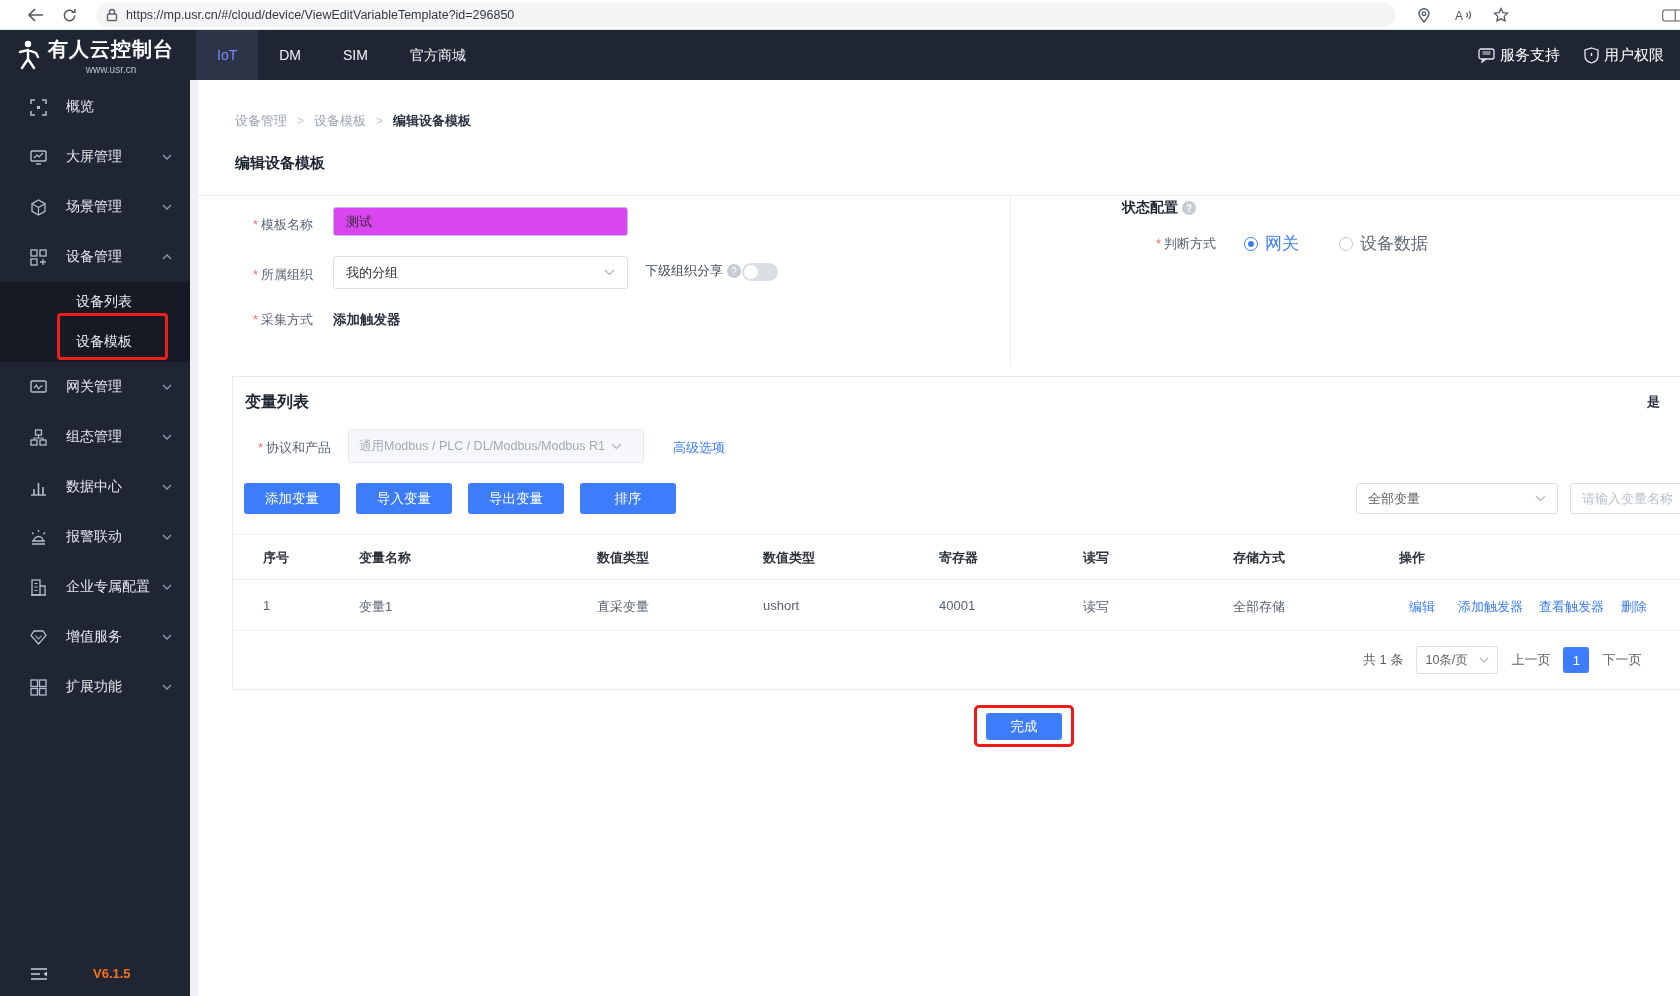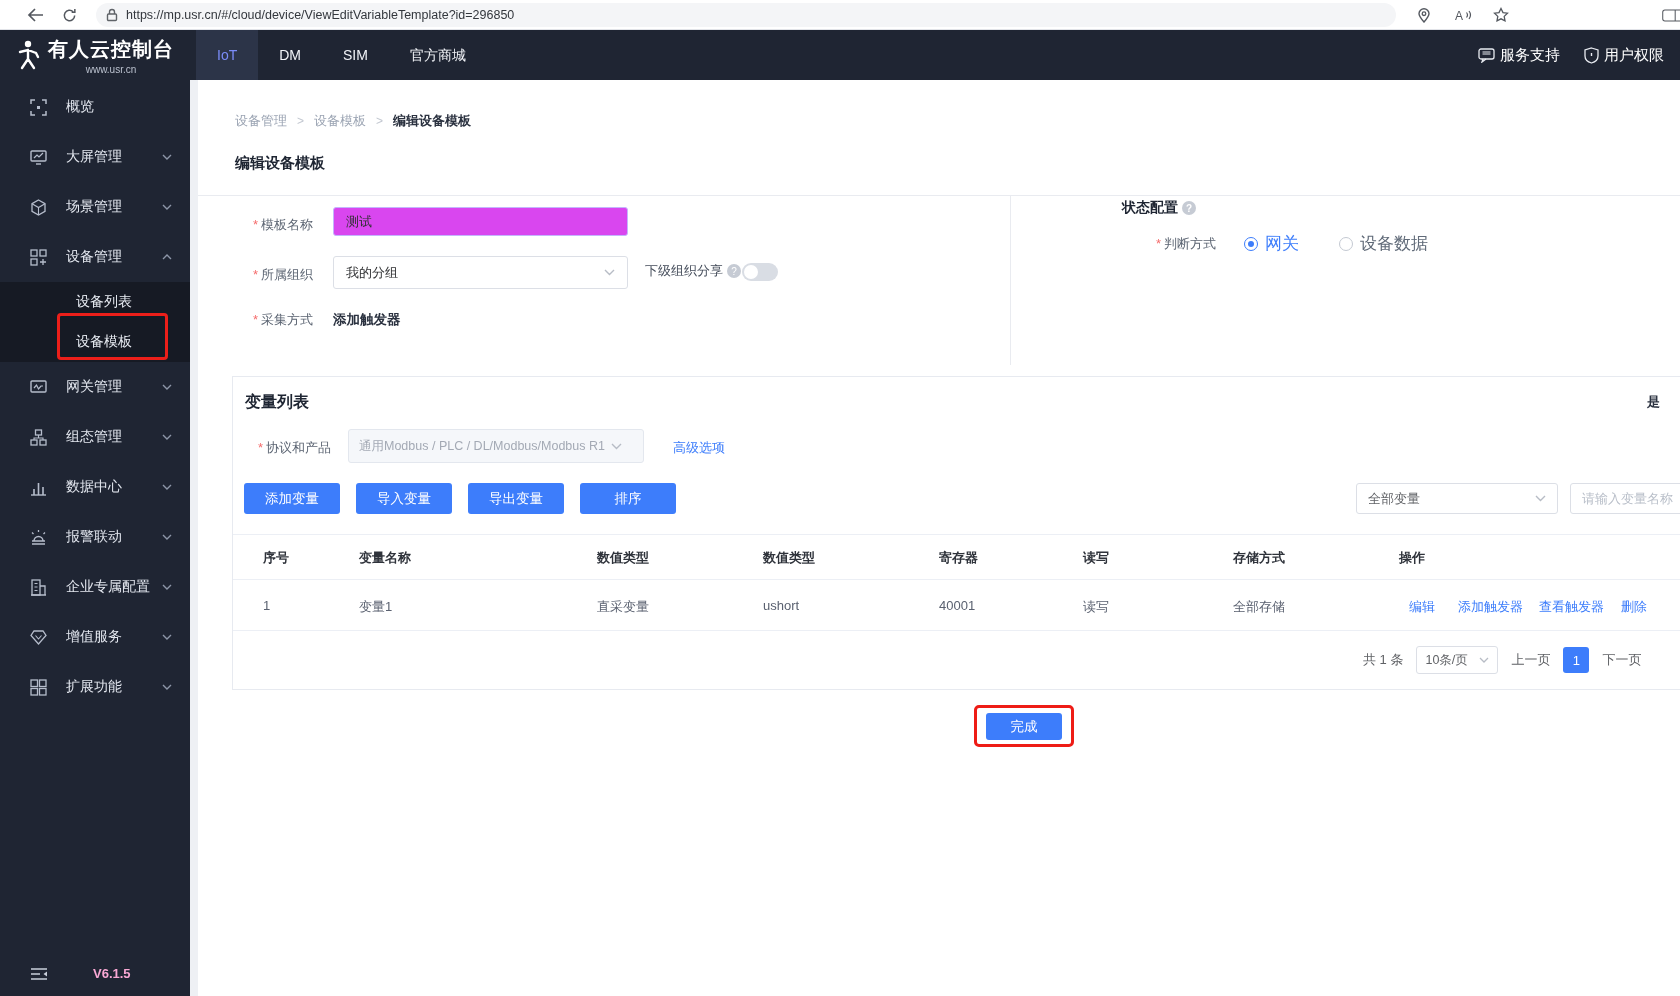--- a/index.html
+++ b/index.html
@@ -34,21 +34,21 @@
   .side-item .s-ico { position:absolute; left:30px; width:17px; height:17px; color:#b6bdcc; display:flex; }
   .side-item .s-label { position:absolute; left:66px; color:#e3e7ef; font-size:14px; }
   .side-item .s-chev { position:absolute; left:162px; color:#8d96a8; display:flex; }
   .sub-block { background:#161a24; }
   .sub-item { height:40px; display:flex; align-items:center; cursor:pointer; }
   .sub-item .s-label { margin-left:76px; color:#e8ecf3; font-size:14px; }
   .red-box-side { position:absolute; left:57px; top:233px; width:111px; height:47px;
                   border:3px solid #ec1f1a; border-radius:4px; pointer-events:none; }
   .side-bottom { position:absolute; left:0; bottom:10px; width:190px; height:22px; }
   .collapse-ico { position:absolute; left:30px; top:3px; color:#c9cfdb; cursor:pointer; display:flex; }
-  .version { position:absolute; left:93px; top:2px; color:#f9a8d4; font-size:13px; font-weight:bold; }
+  .version { position:absolute; left:93px; top:2px; color:#f97316; font-size:13px; font-weight:bold; }
   .gutter { position:absolute; left:190px; top:80px; width:8px; height:916px; background:#eef0f4; }
 
   
   .main { position:absolute; left:198px; top:80px; width:1482px; height:916px; background:#fff; }
   .breadcrumb { position:absolute; left:37px; top:32px; font-size:13px; color:#9aa3b2; display:flex; align-items:center; }
   .bc-sep { margin:0 10px; color:#c2c7d0; font-size:12px; }
   .bc-current { color:#2b3240; font-weight:bold; }
   .page-title { position:absolute; left:37px; top:74px; font-size:15px; font-weight:bold; color:#1f2633; }
   .hdiv { position:absolute; left:0; top:115px; width:1482px; height:1px; background:#e9ebf0; }
   .vdiv { position:absolute; left:812px; top:115px; width:1px; height:170px; background:#e9ebf0; }

